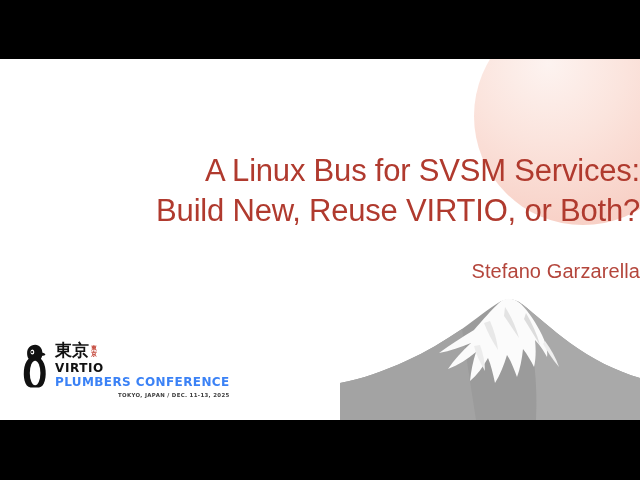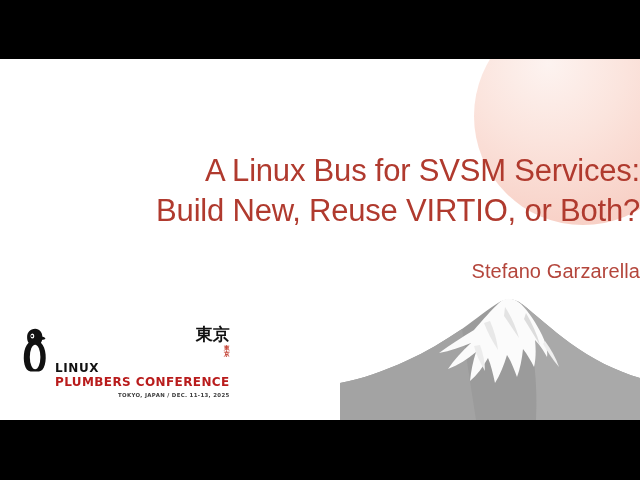--- a/index.html
+++ b/index.html
@@ -94,21 +94,20 @@
     align-items: flex-start;
     gap: 7px;
   }
   .penguin { width: 26px; height: 44px; flex: none; margin-top: 2px; }
   .logo-text { display: flex; flex-direction: column; }
   .logo-kanji-row {
     display: flex;
     align-items: flex-end;
     gap: 2px;
     line-height: 1;
-    flex-direction: column;
   }
   .logo-kanji {
     color: #111111;
     font-family: "DejaVu Sans", sans-serif;
     font-size: 17px;
     font-weight: 700;
     letter-spacing: 0px;
     line-height: 1;
   }
   .logo-kanji-accent {
@@ -125,21 +124,21 @@
   .logo-linux {
     color: #111111;
     font-family: "DejaVu Sans", sans-serif;
     font-size: 12px;
     font-weight: 700;
     letter-spacing: 0.6px;
     line-height: 1.18;
     margin-top: 2px;
   }
   .logo-plumbers {
-    color: #b91c1c;
+    color: #3b82f6;
     font-family: "DejaVu Sans", sans-serif;
     font-size: 12px;
     font-weight: 700;
     letter-spacing: 0.4px;
     line-height: 1.18;
     text-align: right;
   }
   .logo-tagline {
     color: #3b3b3b;
     font-family: "DejaVu Sans", sans-serif;
@@ -222,21 +221,21 @@
                  C23.4 11.4 21.6 12.0 19.0 12.0 Z" fill="#111111"></path>
       </svg>
       <div class="logo-text">
         <div class="logo-kanji-row">
           <span class="logo-kanji">東京</span>
           <span class="logo-kanji-accent">
             <span>東</span>
             <span>京</span>
           </span>
         </div>
-        <div class="logo-linux">LINUX</div>
+        <div class="logo-linux">VIRTIO</div>
         <div class="logo-plumbers">PLUMBERS CONFERENCE</div>
         <div class="logo-tagline">TOKYO, JAPAN / DEC. 11-13, 2025</div>
       </div>
     </div>
 
   </div>
 
   <div class="bar bar-top"></div>
   <div class="bar bar-bottom"></div>
 

